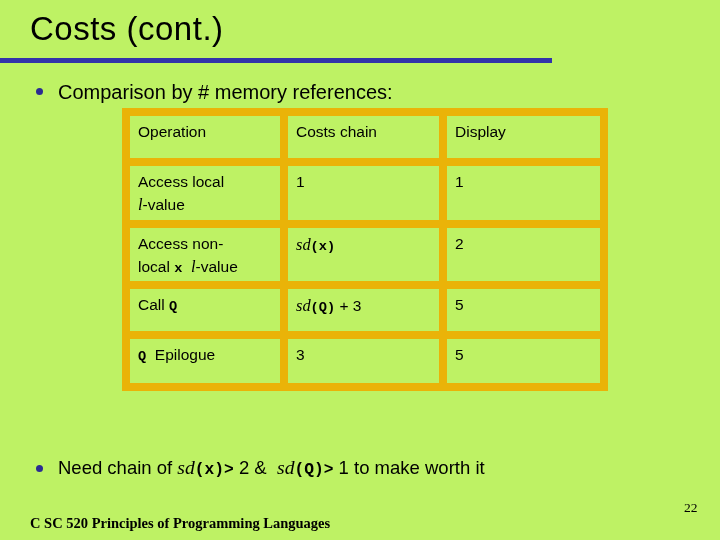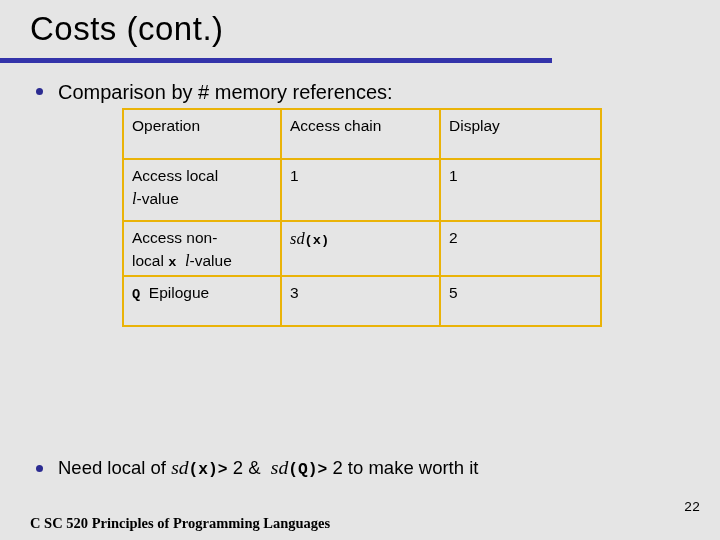--- a/index.html
+++ b/index.html
@@ -1,20 +1,20 @@
 <!DOCTYPE html>
 <html><head>
 <meta charset="utf-8">
 <style>
   html, body { margin: 0; padding: 0; background: #ffffff; }
   .slide {
     position: relative;
     width: 720px;
     height: 540px;
-    background: #e5e5e5;
+    background: #bef264;
     overflow: hidden;
     font-family: "Liberation Sans", "DejaVu Sans", sans-serif;
     color: #000000;
   }
   .slide-title {
     position: absolute;
     left: 30px;
     top: 10px;
     margin: 0;
     font-size: 33px;
@@ -48,21 +48,21 @@
   .bullet-2 .bullet-dot { margin-top: 8px; }
   .bullet-text { white-space: pre-wrap; }
   table.cost-table {
     position: absolute;
     left: 122px;
     top: 108px;
     border-collapse: collapse;
     table-layout: fixed;
   }
   table.cost-table th, table.cost-table td {
-    border: 2px solid #eab308;
+    border: 8px solid #eab308;
     vertical-align: top;
     text-align: left;
     padding: 5px 6px 2px 8px;
     font-size: 15.5px;
     font-weight: normal;
     line-height: 1.45;
     white-space: pre-wrap;
     overflow: hidden;
   }
   thead tr       { height: 50px; }
@@ -86,21 +86,21 @@
     left: 30px;
     top: 515px;
     font-family: "Liberation Serif", "DejaVu Serif", serif;
     font-size: 14.5px;
     font-weight: bold;
   }
   .page-number {
     position: absolute;
     left: 684px;
     top: 500px;
-    font-family: Liberation Mono, monospace;
+    font-family: Liberation Serif, serif;
     font-size: 13.5px;
   }
 </style>
 </head>
 <body>
 
 <div class="slide">
 
   <h1 class="slide-title">Costs (cont.)</h1>
 
@@ -113,47 +113,52 @@
 
   <table class="cost-table">
     <colgroup>
       <col style="width:158px">
       <col style="width:159px">
       <col style="width:161px">
     </colgroup>
     <thead>
       <tr>
         <th>Operation</th>
-        <th>Access chain</th>
+        <th>Costs chain</th>
         <th>Display</th>
       </tr>
     </thead>
     <tbody>
       <tr>
         <td><span class="seg-sans">Access local
 </span><span class="seg-iserif">l</span><span class="seg-sans">-value</span></td>
         <td><span class="seg-sans">1</span></td>
         <td><span class="seg-sans">1</span></td>
       </tr>
       <tr>
         <td><span class="seg-sans">Access non-
 local </span><span class="seg-mono">x</span><span class="seg-sans">  </span><span class="seg-iserif">l</span><span class="seg-sans">-value</span></td>
         <td><span class="seg-iserif">sd</span><span class="seg-mono">(x)</span></td>
         <td><span class="seg-sans">2</span></td>
       </tr>
       <tr>
+        <td><span class="seg-sans">Call </span><span class="seg-mono">Q</span></td>
+        <td><span class="seg-iserif">sd</span><span class="seg-mono">(Q)</span><span class="seg-sans"> + 3</span></td>
+        <td><span class="seg-sans">5</span></td>
+      </tr>
+      <tr>
         <td><span class="seg-mono">Q</span><span class="seg-sans">  Epilogue</span></td>
         <td><span class="seg-sans">3</span></td>
         <td><span class="seg-sans">5</span></td>
       </tr>
     </tbody>
   </table>
 
   <div class="bullet-line bullet-2">
     <span class="bullet-dot" style="background-color: rgb(43, 43, 145);"></span>
-    <span class="bullet-text"><span class="seg-sans">Need local of </span><span class="seg-iserif">sd</span><span class="seg-mono">(x)&gt;</span><span class="seg-sans"> 2 &amp;  </span><span class="seg-iserif">sd</span><span class="seg-mono">(Q)&gt;</span><span class="seg-sans"> 2 to make worth it</span></span>
+    <span class="bullet-text"><span class="seg-sans">Need chain of </span><span class="seg-iserif">sd</span><span class="seg-mono">(x)&gt;</span><span class="seg-sans"> 2 &amp;  </span><span class="seg-iserif">sd</span><span class="seg-mono">(Q)&gt;</span><span class="seg-sans"> 1 to make worth it</span></span>
   </div>
 
   <div class="footer-text">C SC 520 Principles of Programming Languages</div>
 
   <div class="page-number">22</div>
 
 </div>
 
 </body></html>

